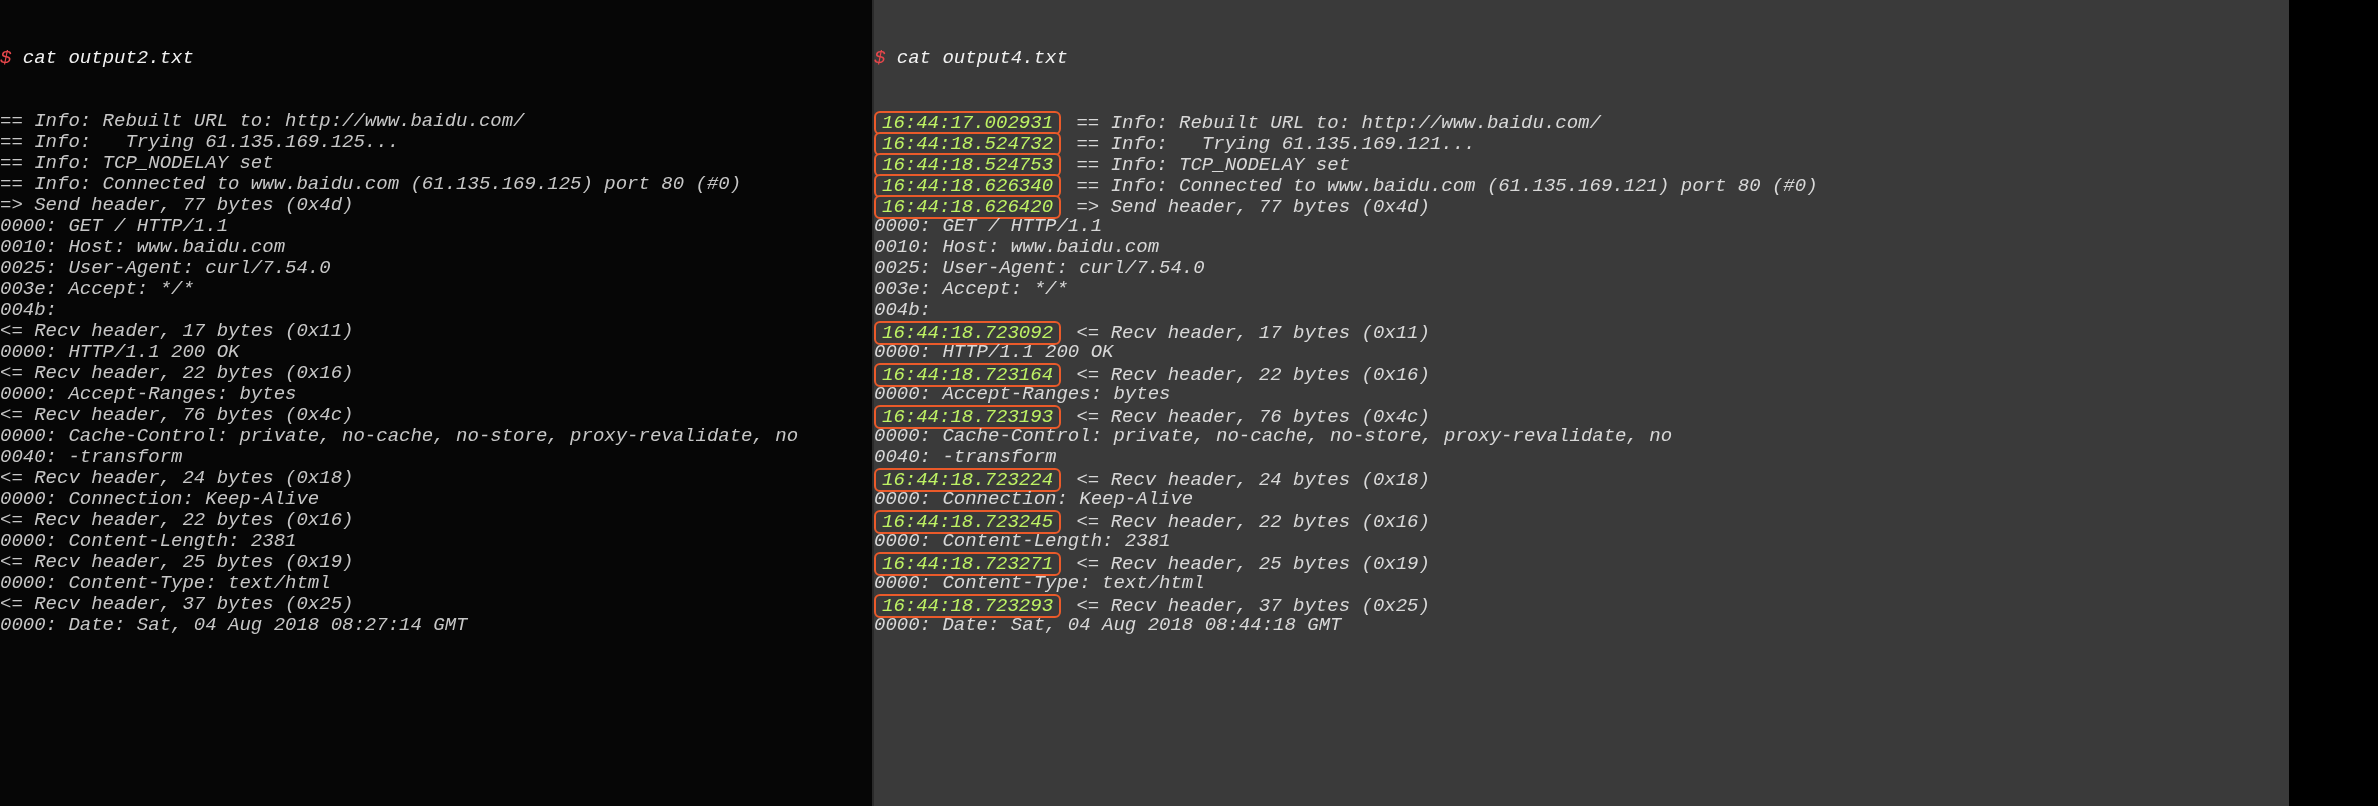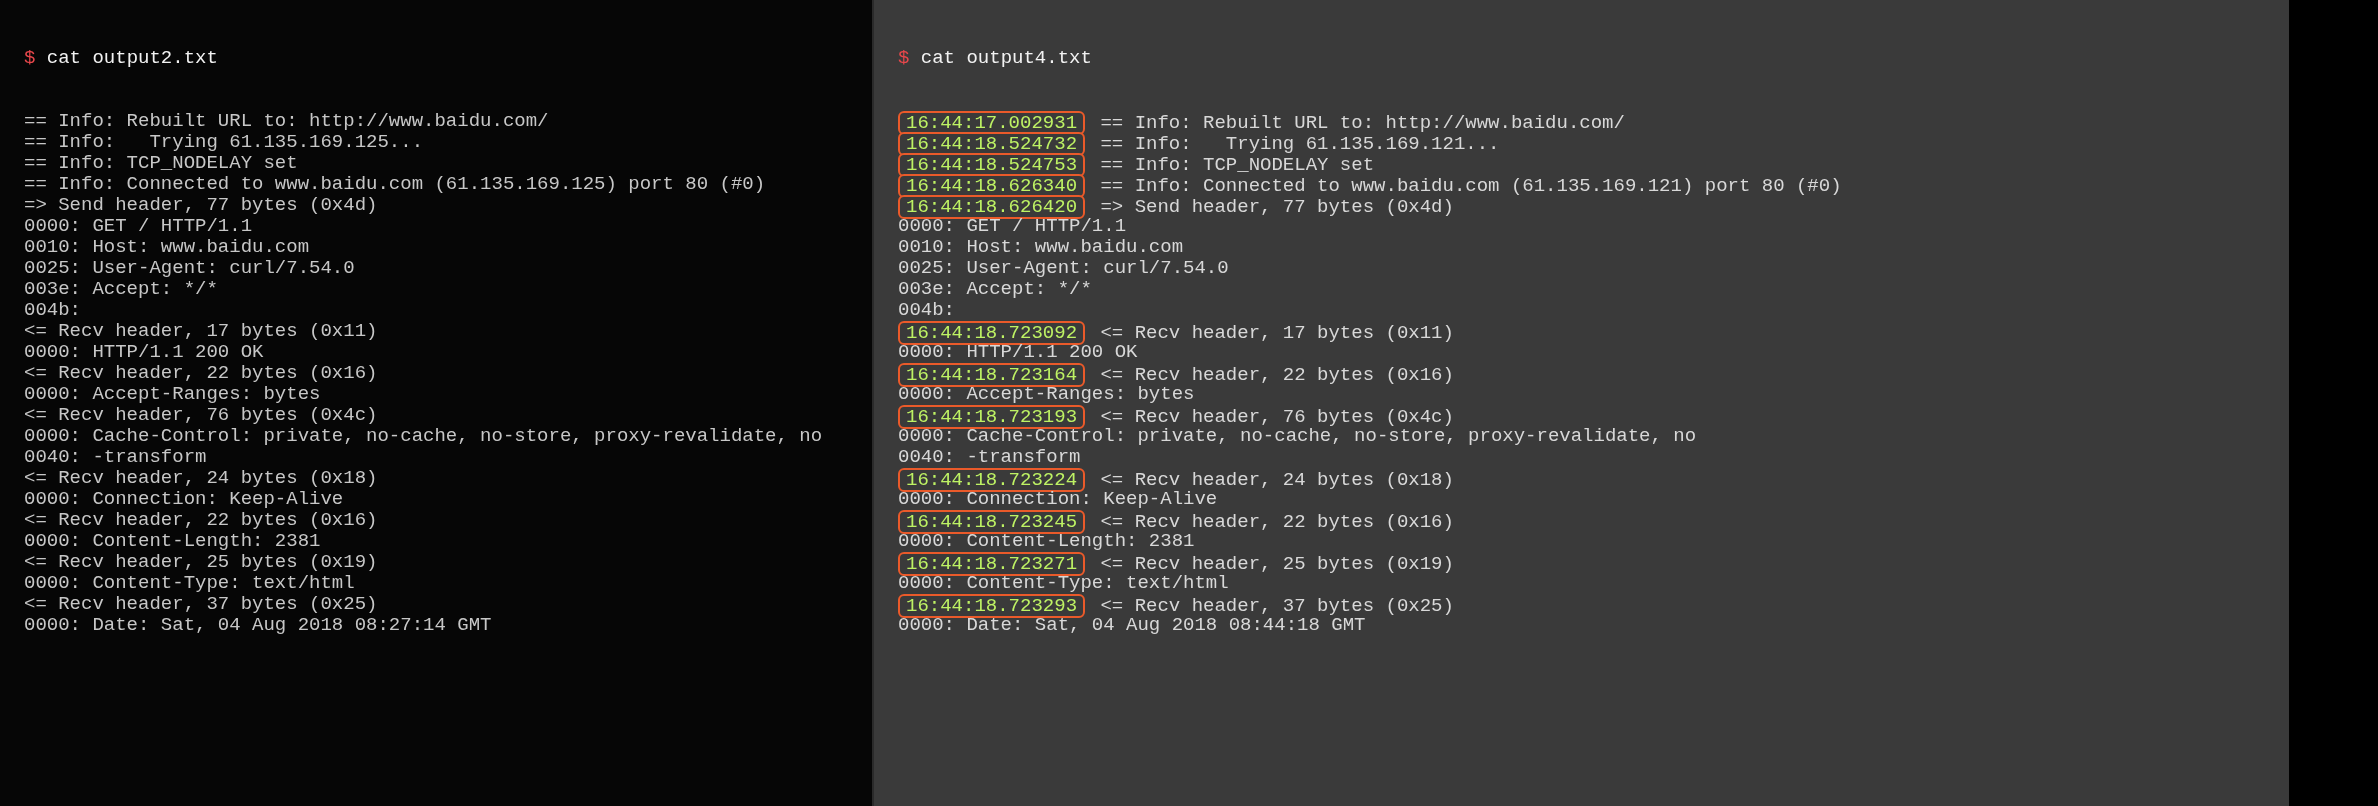--- a/index.html
+++ b/index.html
@@ -13,23 +13,24 @@
     line-height: 1.1;
     background: #000;
     color: #c7c7c7;
     display: flex;
     width: 2378px;
     height: 806px;
     overflow: hidden;
   }
   .panel {
     height: 100%;
-    padding: 6px 8px 0 24px;
+    padding: 6px 8px 0 0;
     white-space: pre;
     overflow: hidden;
+    font-style: italic;
   }
   .panel.left {
     background: #060606;
     width: 874px;
     border-right: 2px solid #2a2a2a;
   }
   .panel.right {
     background: #3a3a3a;
     width: 1415px;
     color: #d8d8d8;

